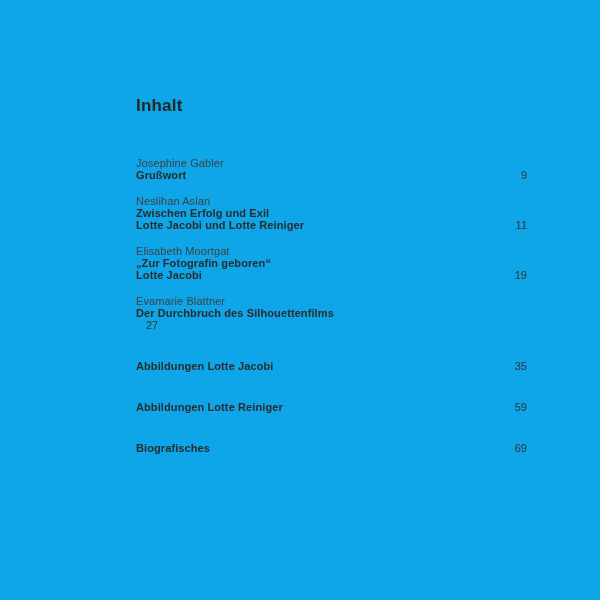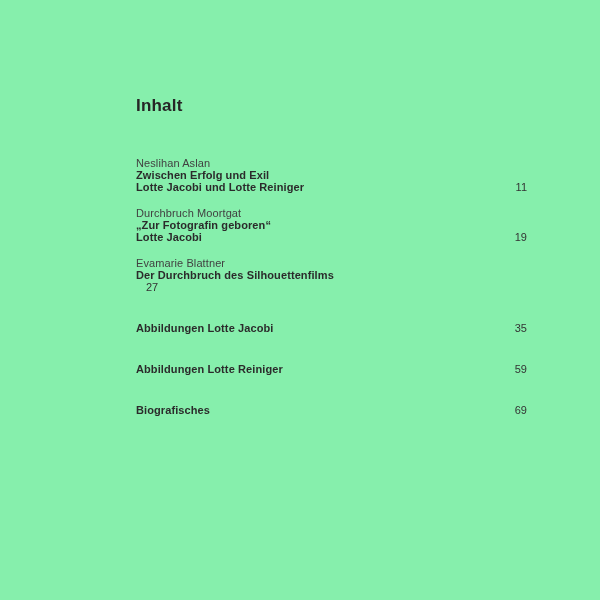--- a/index.html
+++ b/index.html
@@ -4,21 +4,21 @@
 <style>
   html, body {
     margin: 0;
     padding: 0;
     background: #ffffff;
   }
   .page {
     position: relative;
     width: 600px;
     height: 600px;
-    background: #86efac;
+    background: #0ea5e9;
     overflow: hidden;
     font-family: "Liberation Sans", sans-serif;
     -webkit-font-smoothing: antialiased;
   }
   .toc {
     position: absolute;
     left: 136px;
     top: 97px;
     width: 391px;
   }
@@ -65,36 +65,45 @@
     padding-left: 10px;
   }
 </style>
 </head>
 <body>
 
 <div class="page">
   <div class="toc">
     <h1 class="toc-title">Inhalt</h1>
     <div id="entries">
+  <div class="entry">
+    <div class="author">Josephine Gabler</div>
+    <div class="titles">
+            <div class="line">
+              <span class="title-text">Grußwort</span>
+              <span class="num">9</span>
+            </div>
+          </div>
+  </div>
 
   <div class="entry">
     <div class="author">Neslihan Aslan</div>
     <div class="titles">
             <div class="line">
               <span class="title-text">Zwischen Erfolg und Exil</span>
             </div>
             <div class="line">
               <span class="title-text">Lotte Jacobi und Lotte Reiniger</span>
               <span class="num">11</span>
             </div>
           </div>
   </div>
 
   <div class="entry">
-    <div class="author">Durchbruch Moortgat</div>
+    <div class="author">Elisabeth Moortgat</div>
     <div class="titles">
             <div class="line">
               <span class="title-text">„Zur Fotografin geboren“</span>
             </div>
             <div class="line">
               <span class="title-text">Lotte Jacobi</span>
               <span class="num">19</span>
             </div>
           </div>
   </div>

